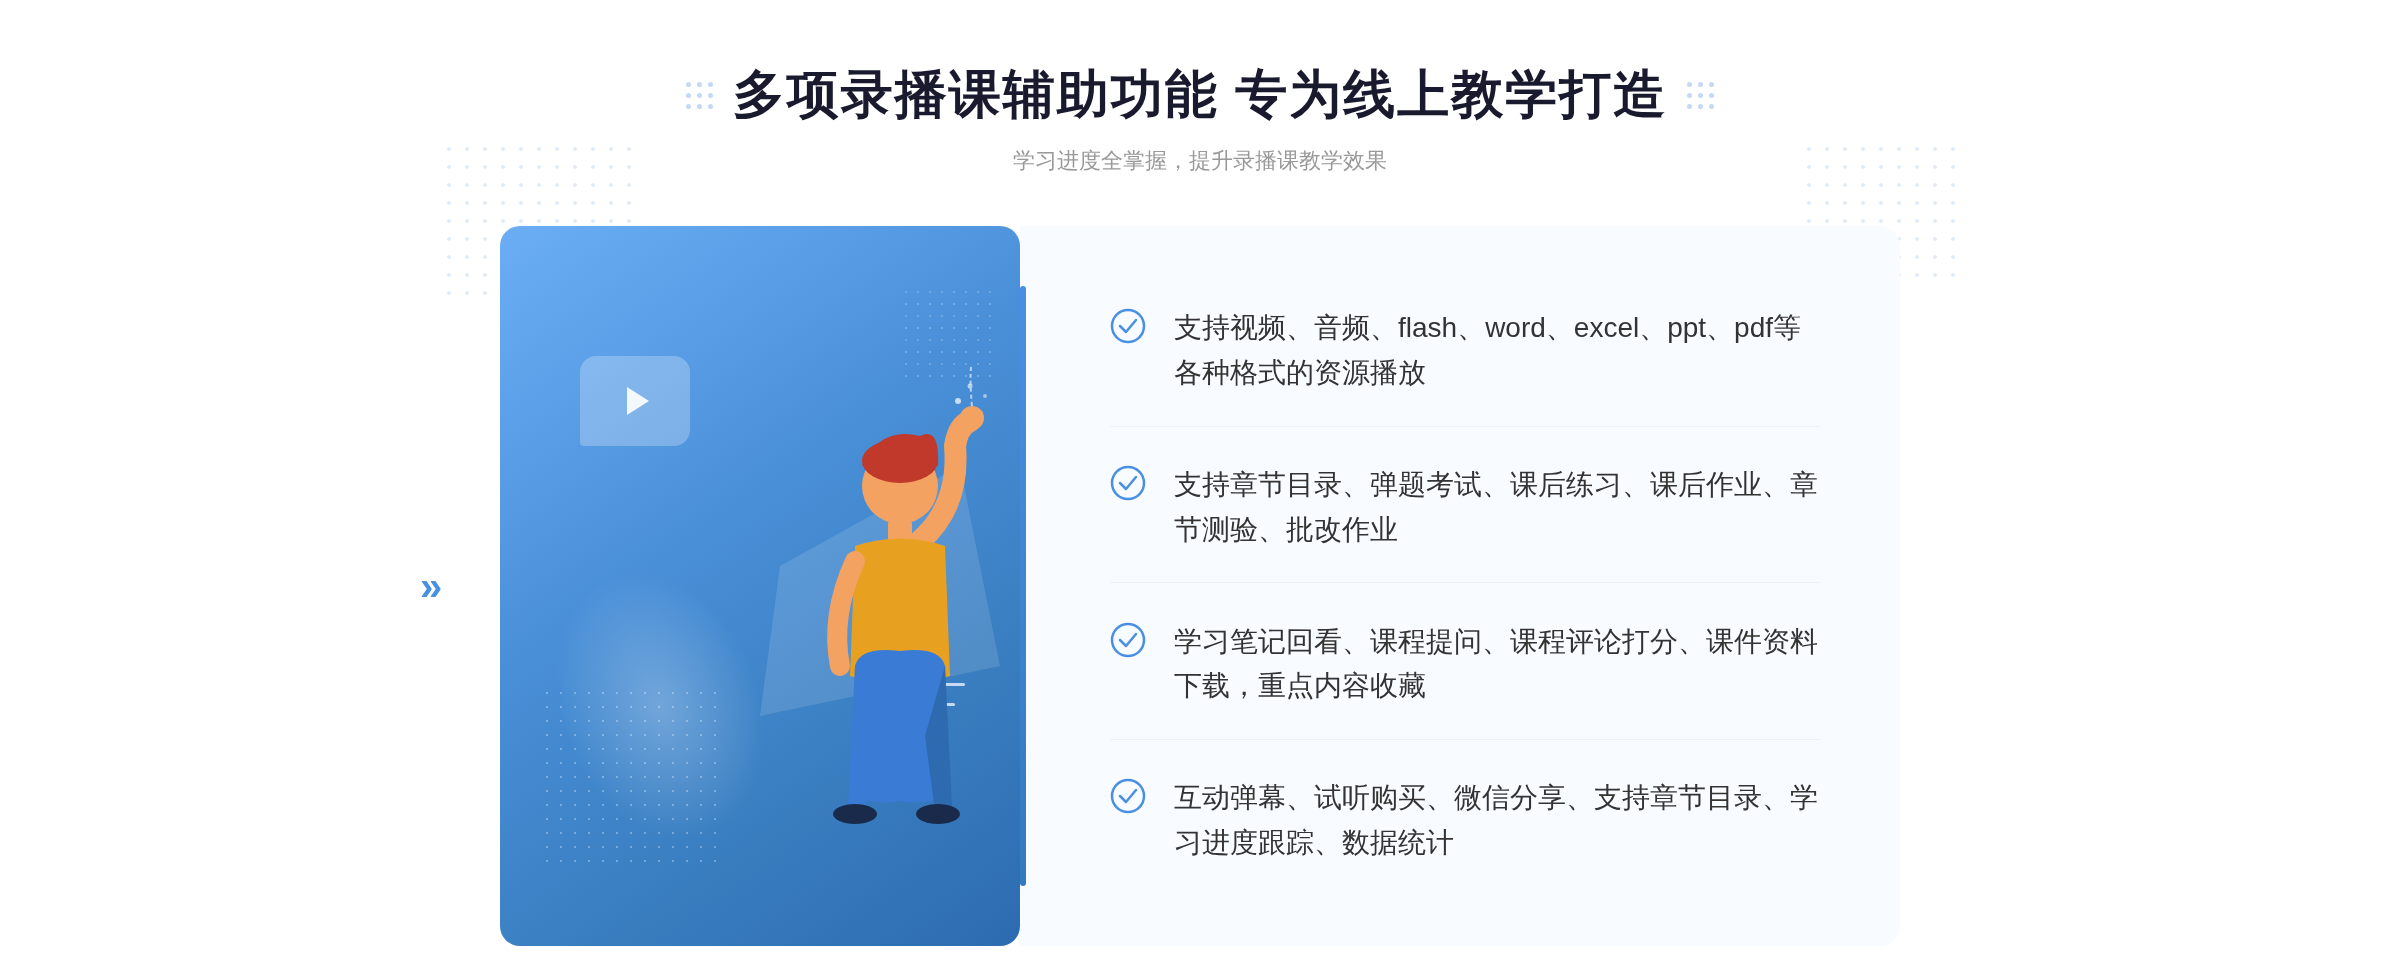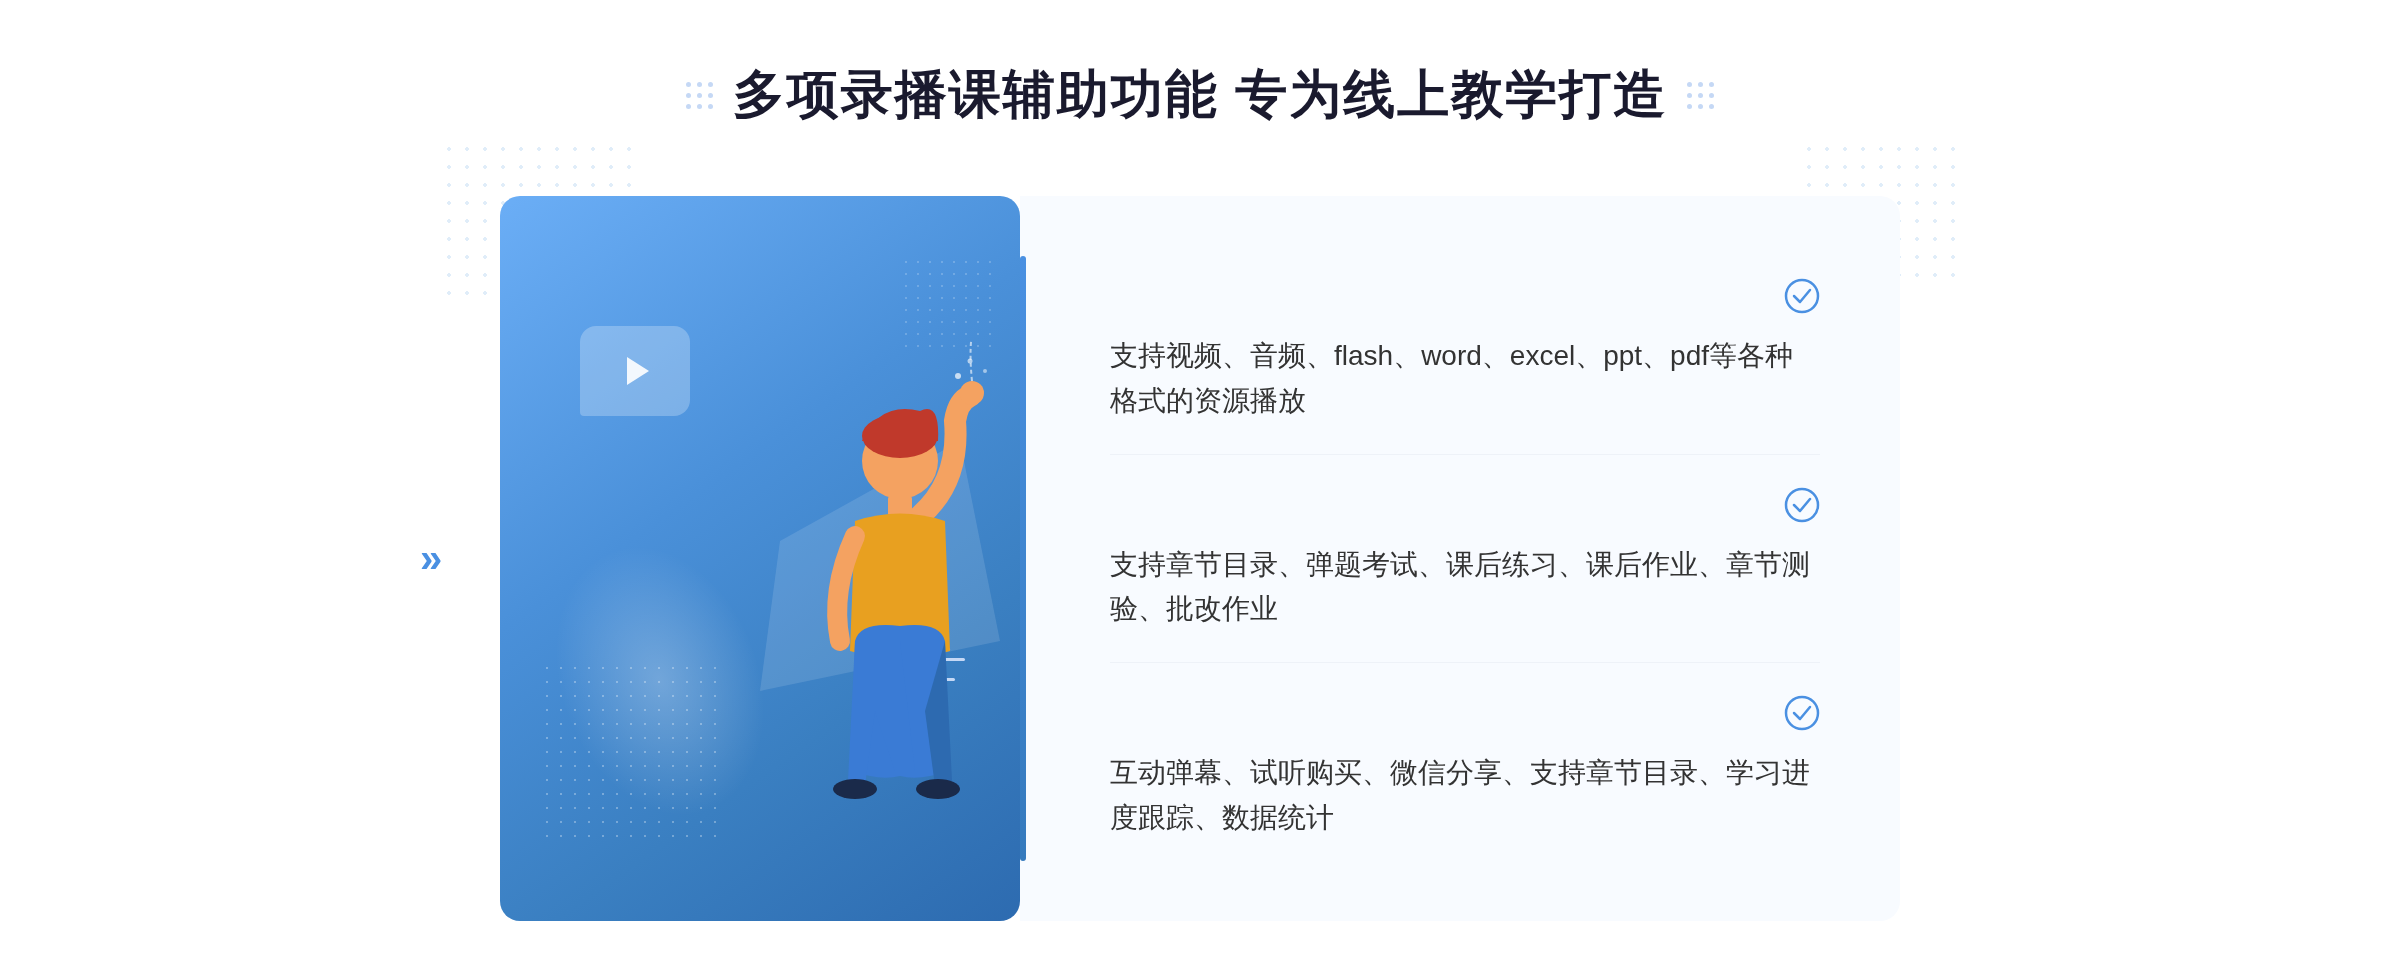--- a/index.html
+++ b/index.html
@@ -151,25 +151,24 @@
       padding: 50px 80px 50px 90px;
       display: flex;
       flex-direction: column;
       justify-content: space-between;
       position: relative;
       z-index: 1;
     }
 
     .feature-item {
       display: flex;
-      align-items: flex-end;
-      gap: 20px;
+      align-items: flex-start;
+      gap: 28px;
       padding: 30px 0;
       border-bottom: 1px solid #eef2f8;
-      flex-direction: column;
     }
 
     .feature-item:last-child {
       border-bottom: none;
     }
 
     .check-icon {
       width: 36px;
       height: 36px;
       flex-shrink: 0;
@@ -334,20 +333,21 @@
           <div class="title-dot"></div>
         </div>
         <div class="title-dots-row">
           <div class="title-dot"></div>
           <div class="title-dot"></div>
           <div class="title-dot"></div>
         </div>
       </div>
     </div>
 
+    <p class="subtitle">学习进度全掌握，提升录播课教学效果</p>
   </div>
 
   <div class="outer-wrapper">
 
     <div class="outer-left-decoration">
       <div class="double-chevron">»</div>
     </div>
 
     <div class="small-circle-blue"></div>
     <div class="small-circle-blue-2"></div>
@@ -428,20 +428,29 @@
         <div class="feature-item">
           <div class="check-icon">
             <svg viewBox="0 0 36 36" fill="none" xmlns="http://www.w3.org/2000/svg">
               <circle cx="18" cy="18" r="16" stroke="#4a90e2" stroke-width="2.5"></circle>
               <polyline points="10,18 16,24 26,12" stroke="#4a90e2" stroke-width="2.5" stroke-linecap="round" stroke-linejoin="round"></polyline>
             </svg>
           </div>
           <span class="feature-text">支持章节目录、弹题考试、课后练习、课后作业、章节测验、批改作业</span>
         </div>
 
+        <div class="feature-item">
+          <div class="check-icon">
+            <svg viewBox="0 0 36 36" fill="none" xmlns="http://www.w3.org/2000/svg">
+              <circle cx="18" cy="18" r="16" stroke="#4a90e2" stroke-width="2.5"></circle>
+              <polyline points="10,18 16,24 26,12" stroke="#4a90e2" stroke-width="2.5" stroke-linecap="round" stroke-linejoin="round"></polyline>
+            </svg>
+          </div>
+          <span class="feature-text">学习笔记回看、课程提问、课程评论打分、课件资料下载，重点内容收藏</span>
+        </div>
 
         <div class="feature-item">
           <div class="check-icon">
             <svg viewBox="0 0 36 36" fill="none" xmlns="http://www.w3.org/2000/svg">
               <circle cx="18" cy="18" r="16" stroke="#4a90e2" stroke-width="2.5"></circle>
               <polyline points="10,18 16,24 26,12" stroke="#4a90e2" stroke-width="2.5" stroke-linecap="round" stroke-linejoin="round"></polyline>
             </svg>
           </div>
           <span class="feature-text">互动弹幕、试听购买、微信分享、支持章节目录、学习进度跟踪、数据统计</span>
         </div>

